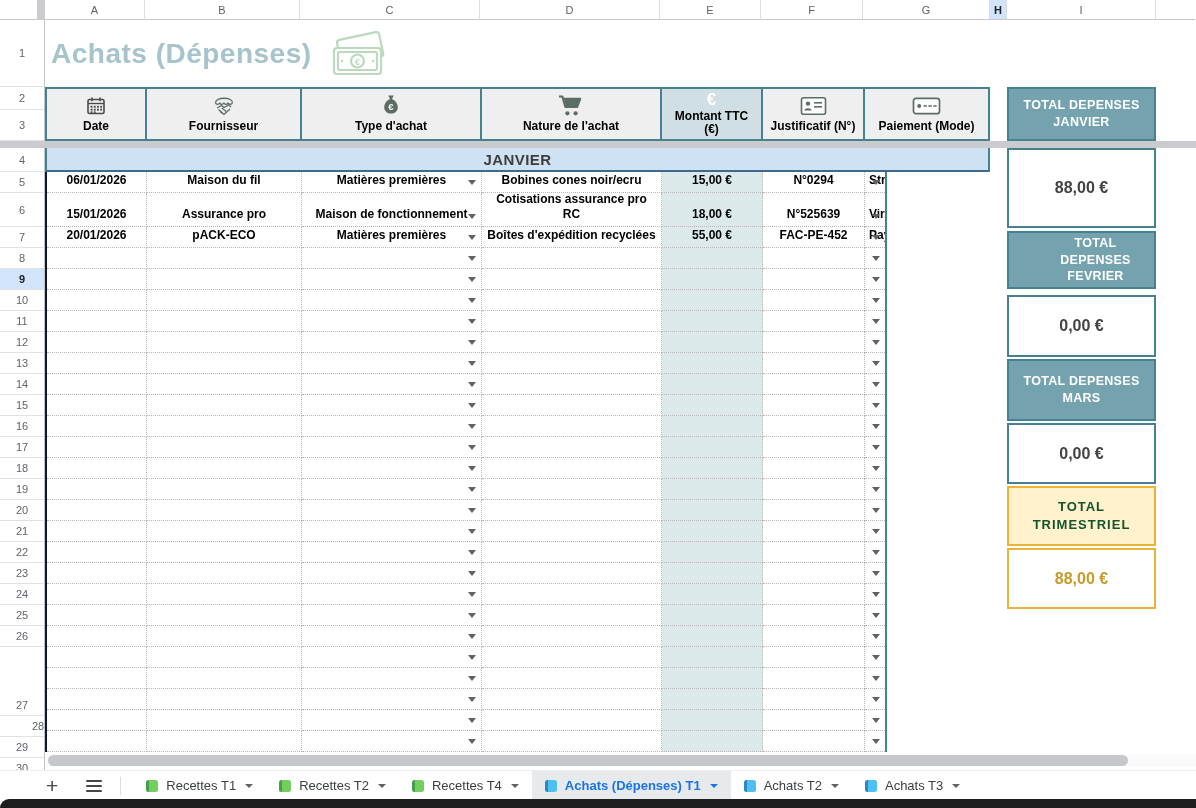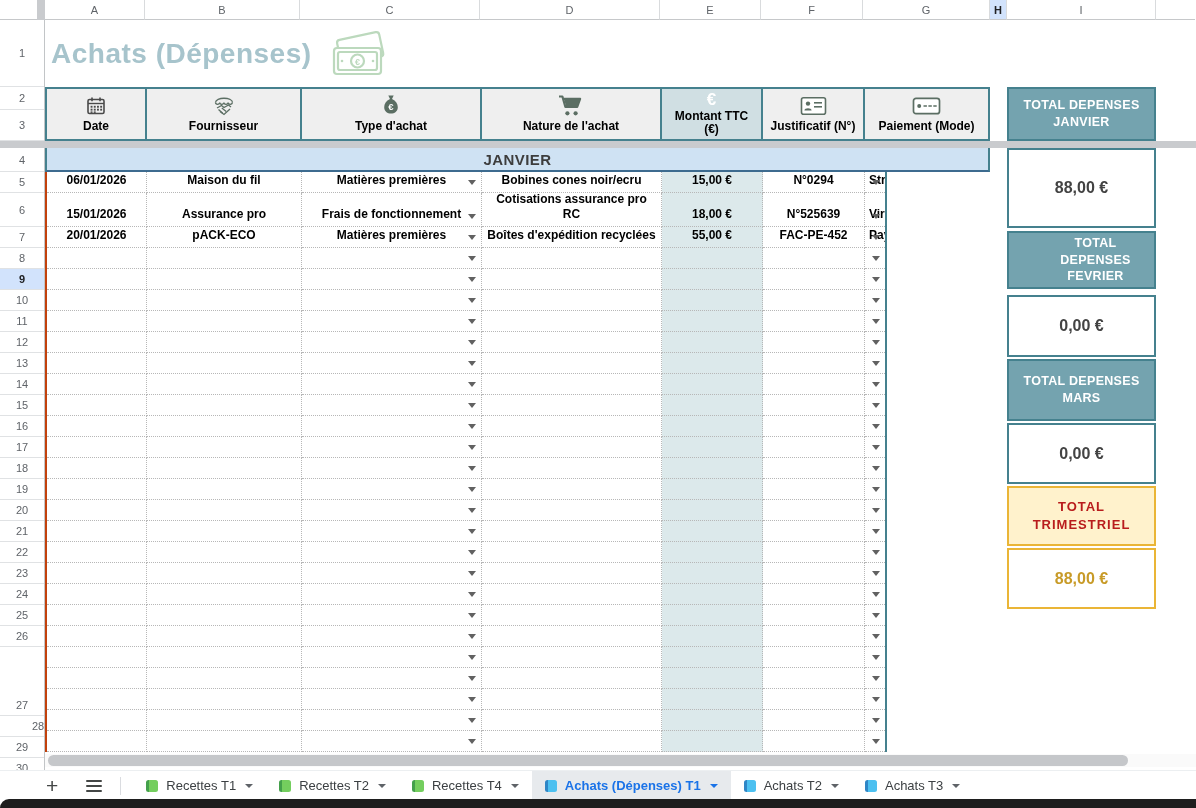--- a/index.html
+++ b/index.html
@@ -42,36 +42,36 @@
   .euro-glyph{color:#fff;font-size:17px;font-weight:700;line-height:1;}
   .th-label{font-size:12px;font-weight:700;color:#000;text-align:center;line-height:1.12;padding:0 5px 3px;}
 
   
   .month-band{position:absolute;left:45px;top:148px;width:945px;height:24px;background:#cfe2f3;
               border-left:2px solid #45818e;border-right:2px solid #45818e;border-bottom:2px solid #3d6b8f;
               box-sizing:border-box;display:flex;align-items:center;justify-content:center;
               font-size:15px;font-weight:700;color:#3d3d3d;letter-spacing:.4px;}
 
   
-  #gridRows{position:absolute;left:45px;top:172px;width:842px;border-left:2px solid #c2410c;border-right:2px solid #45818e;box-sizing:border-box;}
+  #gridRows{position:absolute;left:45px;top:172px;width:842px;border-left:2px solid #0f172a;border-right:2px solid #45818e;box-sizing:border-box;}
   .grow{display:flex;}
   .gcell{position:relative;box-sizing:border-box;border-right:1px dotted #b7b7b7;border-bottom:1px dotted #b7b7b7;
          display:flex;align-items:flex-end;justify-content:center;padding:0 4px 3px;overflow:hidden;}
   .gcell:last-child{border-right:none;flex:1;}
   .gcell.c4{background:#dce9eb;}
   .cv{width:100%;text-align:center;font-size:12px;font-weight:700;color:#000;line-height:1.3;}
   .dd{position:absolute;right:5px;bottom:7px;width:0;height:0;
       border-left:4.5px solid transparent;border-right:4.5px solid transparent;border-top:5px solid #616161;}
 
   
   .tot{position:absolute;left:1007px;width:149px;box-sizing:border-box;display:flex;align-items:center;
        justify-content:center;text-align:center;padding:0 5px;}
   .t-teal-h{background:#74a3af;border:2px solid #45818e;color:#fff;font-weight:700;font-size:12.5px;line-height:1.35;letter-spacing:.3px;}
   .t-teal-v{background:#fff;border:2px solid #45818e;color:#434343;font-weight:700;font-size:16px;}
-  .t-gold-h{background:#fff2cc;border:2px solid #eab536;color:#b91c1c;font-weight:700;font-size:13px;line-height:1.4;letter-spacing:1px;}
+  .t-gold-h{background:#fff2cc;border:2px solid #eab536;color:#14532d;font-weight:700;font-size:13px;line-height:1.4;letter-spacing:1px;}
   .t-gold-v{background:#fff;border:2px solid #eab536;color:#c89b28;font-weight:700;font-size:16px;}
   #tb1{top:87px;height:54px;} #tv1{top:148px;height:80px;}
   #tb2{top:231px;height:58px;padding-left:33px;} #tv2{top:295px;height:62px;}
   #tb3{top:359px;height:62px;} #tv3{top:423px;height:61px;}
   #tb4{top:486px;height:60px;} #tv4{top:548px;height:61px;}
 
   
   .hscroll{position:absolute;left:45px;top:754px;width:1151px;height:13px;background:#fafafa;}
   .hthumb{position:absolute;left:3px;top:1px;width:1080px;height:11px;background:#c5c7ca;border-radius:6px;}
 
@@ -281,21 +281,21 @@
         </div>
       </div>
       <div class="grow" style="height: 34px;">
         <div class="gcell c0" style="width: 100px;">
           <span class="cv">15/01/2026</span>
         </div>
         <div class="gcell c1" style="width: 155px;">
           <span class="cv">Assurance pro</span>
         </div>
         <div class="gcell c2" style="width: 180px;">
-          <span class="cv">Frais de fonctionnement</span>
+          <span class="cv">Maison de fonctionnement</span>
           <span class="dd"></span>
         </div>
         <div class="gcell c3" style="width: 180px;">
           <span class="cv">Cotisations assurance pro RC</span>
         </div>
         <div class="gcell c4" style="width: 101px;">
           <span class="cv">18,00 €</span>
         </div>
         <div class="gcell c5" style="width: 102px;">
           <span class="cv">N°525639</span>

